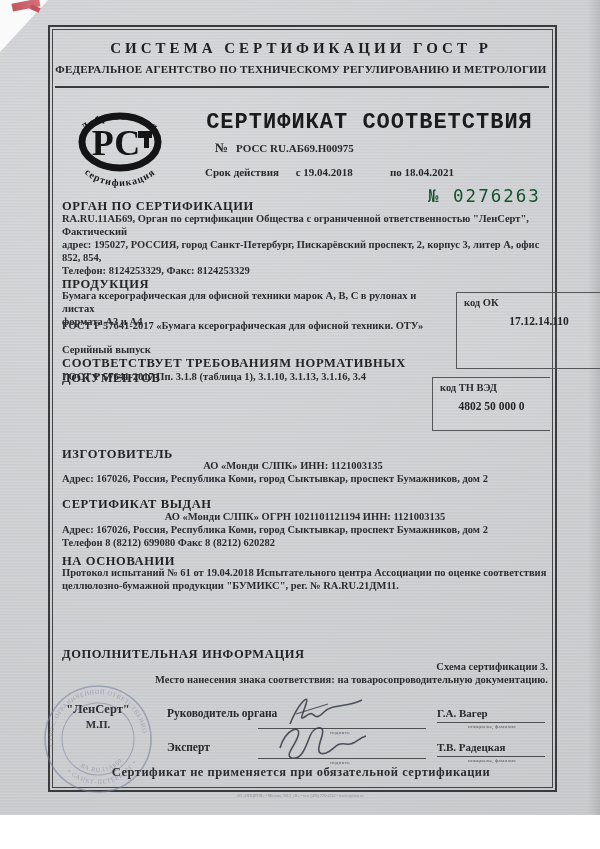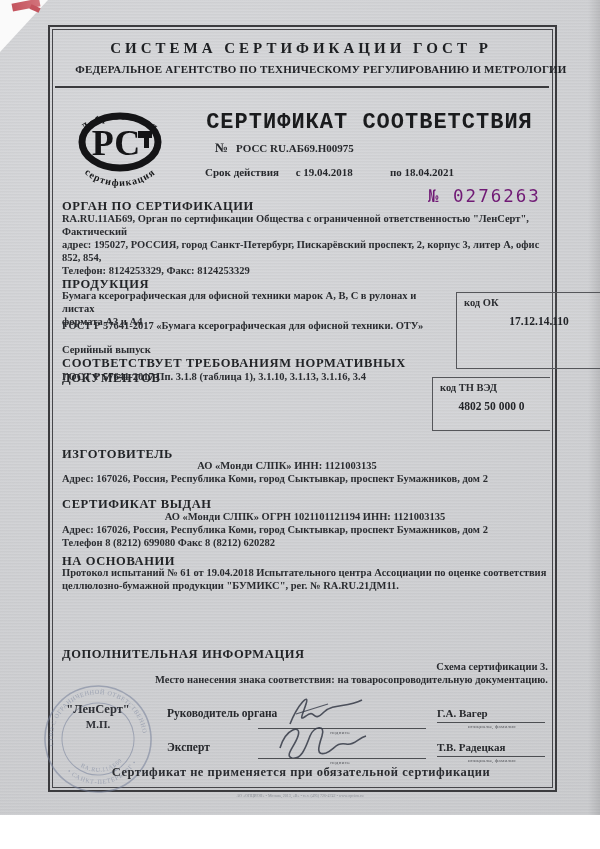--- a/index.html
+++ b/index.html
@@ -18,28 +18,28 @@
   .corner-red2{position:absolute;left:30px;top:6px;width:10px;height:5px;
          background:#c4545e;transform:rotate(24deg);}
   .frame{position:absolute;left:48px;top:25px;width:505px;height:763px;
          border:2px solid #3b3b3e;}
   .frame-inner{position:absolute;left:2px;top:2px;right:2px;bottom:2px;border:1px solid #46464a;}
   .abs{position:absolute;}
   .center{text-align:center;}
   .h{font-weight:bold;font-size:12.5px;letter-spacing:.6px;color:#222427;}
   .t{font-weight:bold;font-size:10.5px;line-height:13px;color:#2a2c30;}
   .sys-title{font-weight:bold;font-size:15px;letter-spacing:4px;color:#1d1f22;}
-  .agency{font-weight:bold;font-size:11px;letter-spacing:.2px;color:#202226;margin-left:20px;}
+  .agency{font-weight:bold;font-size:11px;letter-spacing:.2px;color:#202226;}
   .rule{background:#3a3a3d;height:2px;}
   .doc-title{font-family:Liberation Mono, monospace;font-weight:bold;
              font-size:22px;letter-spacing:1px;color:#1a1b1d;}
   .numline{font-weight:bold;font-size:11px;color:#26282c;}
   .numline .lbl{font-size:13px;font-weight:bold;margin-right:8px;}
   .blank-num{font-family:"DejaVu Sans Mono","Liberation Mono",monospace;
-             font-size:17.5px;letter-spacing:2px;color:#701a75;}
+             font-size:17.5px;letter-spacing:2px;color:#14532d;}
   .codebox{border:1px solid #55565a;border-right:none;background:rgba(255,255,255,.06);}
   .codebox .cb-label{position:absolute;left:7px;top:4px;font-size:10.5px;font-weight:bold;color:#2a2c30;}
   .codebox .cb-value{position:absolute;left:0;right:0;top:22px;text-align:center;
              font-size:11.5px;font-weight:bold;color:#232529;}
   .sigline{background:#4c4e52;height:1px;}
   .cap{font-size:5px;color:#55575c;letter-spacing:.3px;}
   .role{font-weight:bold;font-size:11.5px;color:#26282c;}
   .signame{font-weight:bold;font-size:11px;color:#26282c;}
   .footnote{font-weight:bold;font-size:12.5px;letter-spacing:.5px;color:#2b2d31;}
   .micro{font-size:4px;color:#8b8f96;white-space:nowrap;overflow:hidden;}
@@ -115,21 +115,21 @@
 
   <div class="abs h" style="left:62px;top:356px;width:370px;">СООТВЕТСТВУЕТ ТРЕБОВАНИЯМ НОРМАТИВНЫХ ДОКУМЕНТОВ</div>
   <div class="abs t" style="left:62px;top:370px;width:365px;">ГОСТ Р 57641-2017 Пп. 3.1.8 (таблица 1), 3.1.10, 3.1.13, 3.1.16, 3.4</div>
 
   <div class="abs codebox" style="left:432px;top:377px;width:117px;height:52px;">
     <span class="cb-label">код ТН ВЭД</span>
     <span class="cb-value">4802 50 000 0</span>
   </div>
 
   <div class="abs h" style="left:62px;top:447px;">ИЗГОТОВИТЕЛЬ</div>
-  <div class="abs t center" style="left:44px;top:459px;width:486px;">АО «Монди СЛПК»    ИНН: 1121003135</div>
+  <div class="abs t center" style="left:50px;top:459px;width:486px;">АО «Монди СЛПК»    ИНН: 1121003135</div>
   <div class="abs t" style="left:62px;top:472px;width:486px;">Адрес: 167026, Россия, Республика Коми, город Сыктывкар, проспект Бумажников, дом 2</div>
 
   <div class="abs h" style="left:62px;top:497px;">СЕРТИФИКАТ ВЫДАН</div>
   <div class="abs t center" style="left:62px;top:510px;width:486px;">АО «Монди СЛПК» ОГРН 1021101121194    ИНН: 1121003135</div>
   <div class="abs t" style="left:62px;top:523px;width:486px;">Адрес: 167026, Россия, Республика Коми, город Сыктывкар, проспект Бумажников, дом 2</div>
   <div class="abs t" style="left:62px;top:536px;width:486px;">Телефон 8 (8212) 699080     Факс 8 (8212) 620282</div>
 
   <div class="abs h" style="left:62px;top:554px;">НА ОСНОВАНИИ</div>
   <div class="abs" style="left:62px;top:566px;width:486px;">
     <div class="t">Протокол испытаний № 61 от 19.04.2018 Испытательного центра Ассоциации по оценке соответствия</div>

